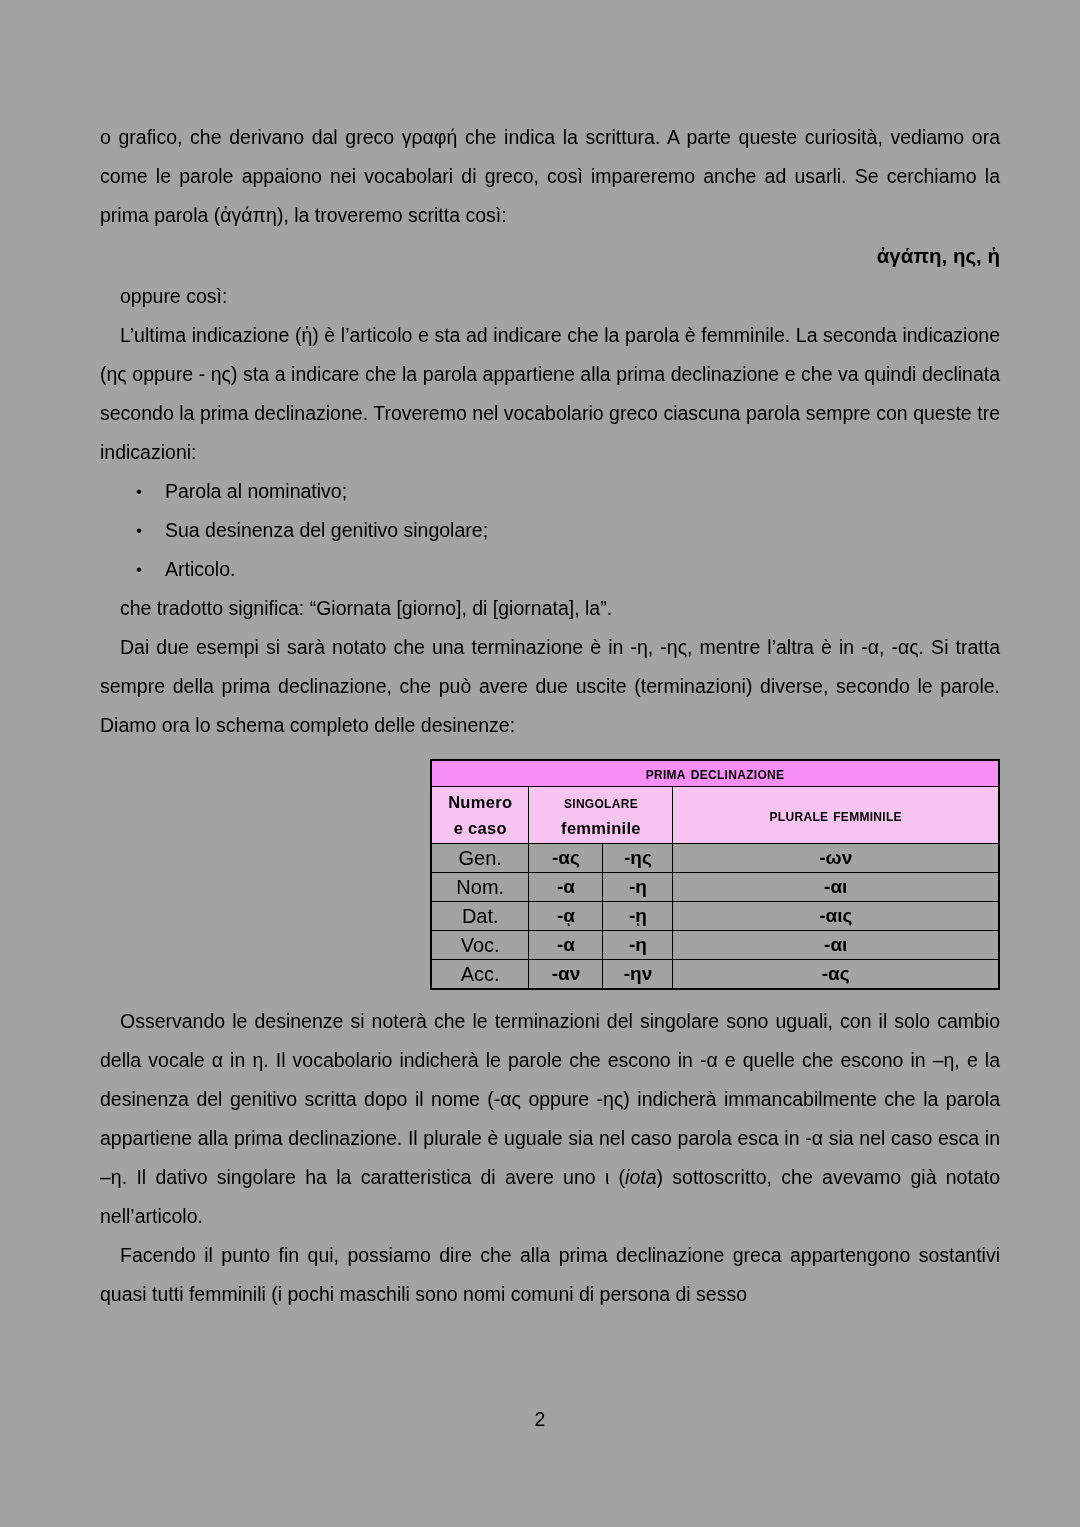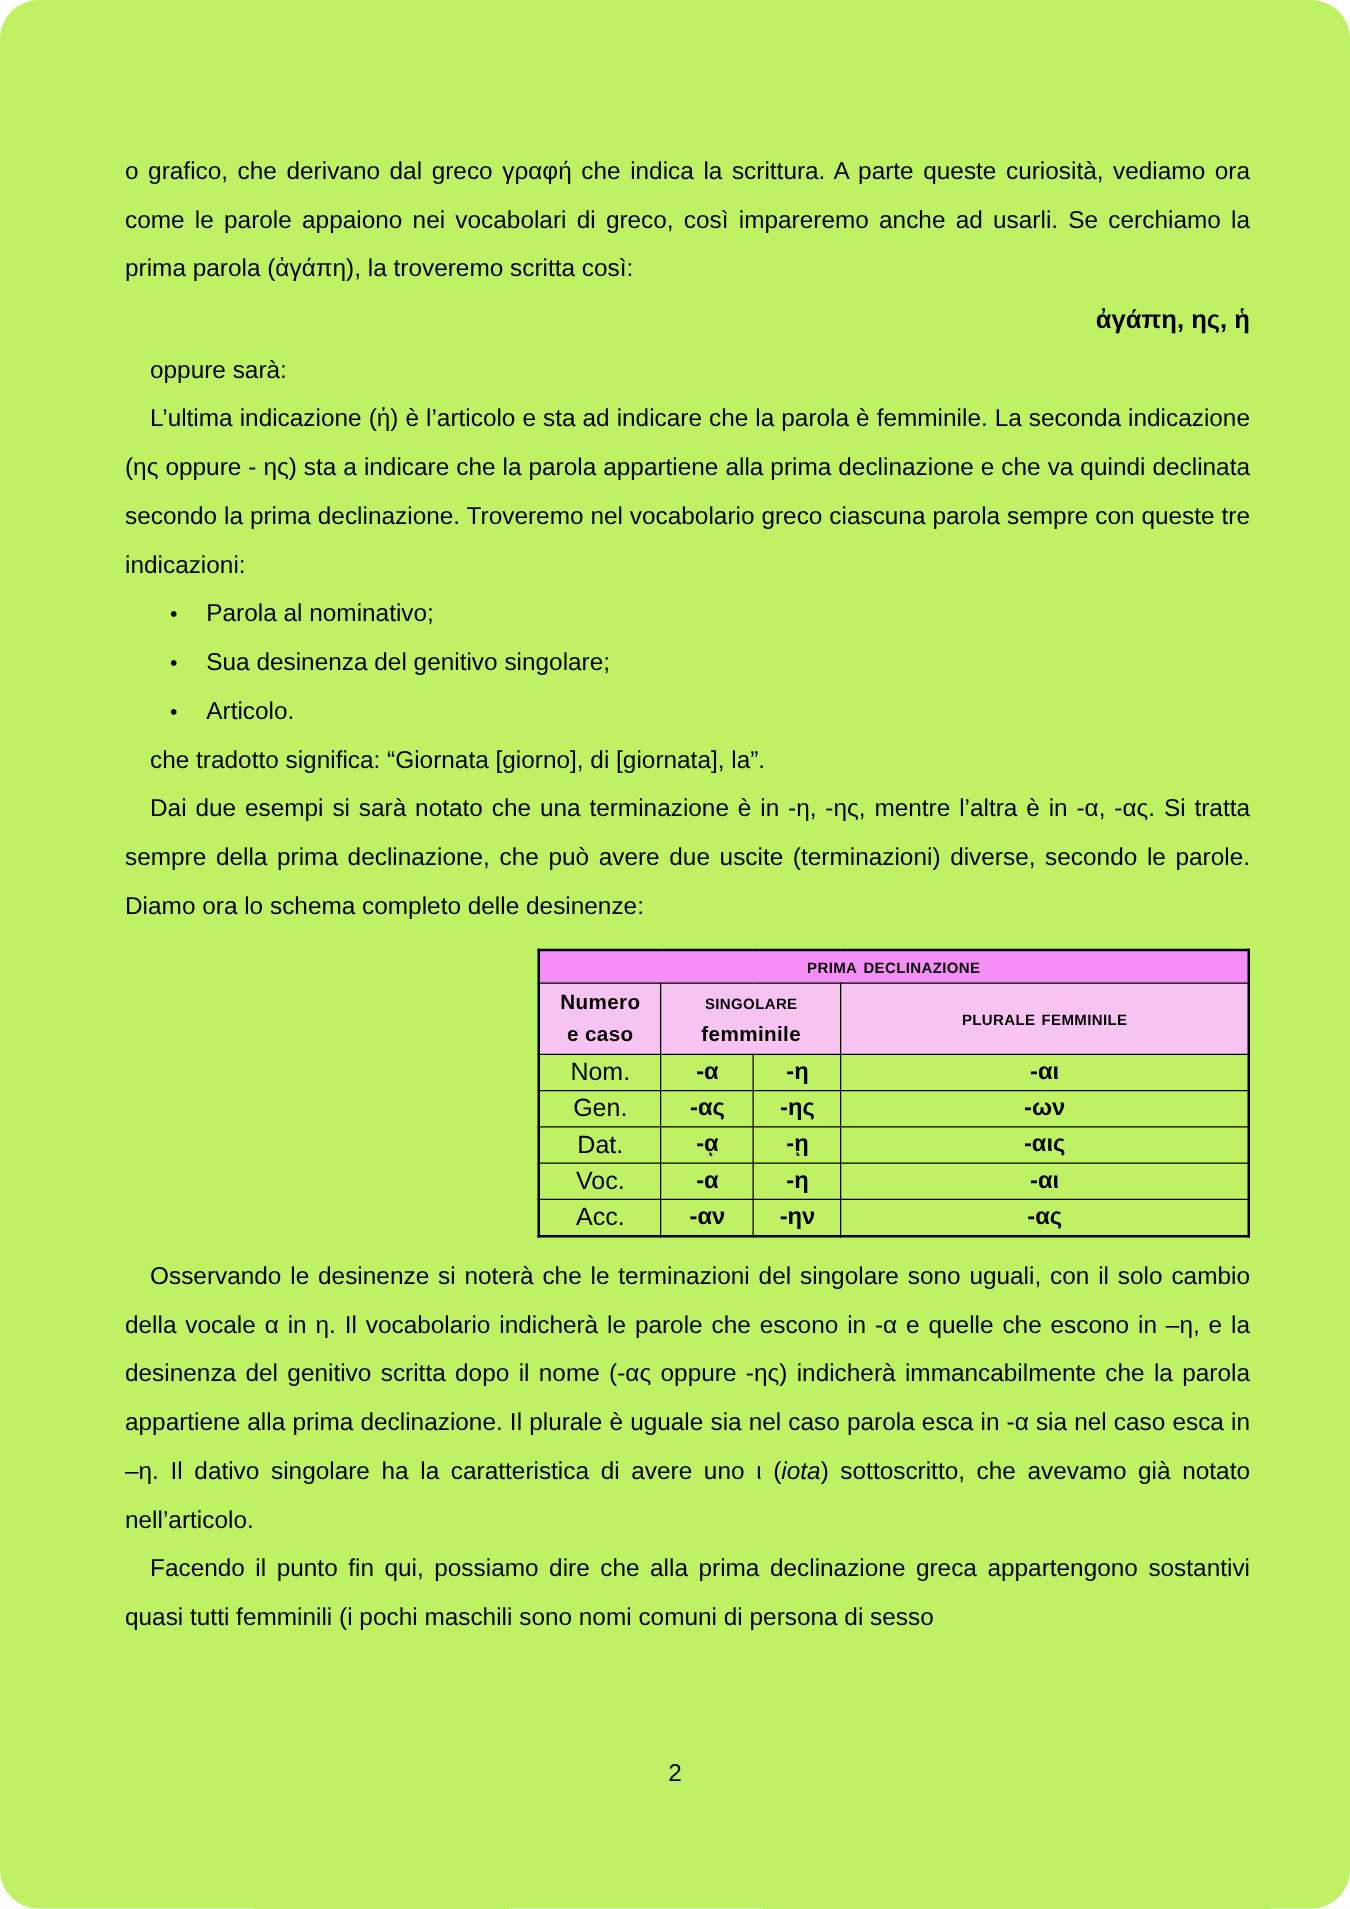--- a/index.html
+++ b/index.html
@@ -8,24 +8,23 @@
     background: #ffffff;
   }
   body {
     font-family: "Liberation Sans", sans-serif;
     color: #000000;
   }
   .page {
     position: relative;
     width: 1080px;
     height: 1527px;
-    background: #bef264;
+    background: #a3a3a3;
     overflow: hidden;
     box-sizing: border-box;
-    border-radius: 31px;
   }
   .content {
     position: absolute;
     left: 100px;
     top: 118px;
     width: 900px;
   }
   p.body-text {
     margin: 0;
     font-size: 19.5px;
@@ -140,21 +139,21 @@
 <body>
 
 <div class="page">
 
   <div class="content">
 
     <p class="body-text">o grafico, che derivano dal greco γραφή che indica la scrittura. A parte queste curiosità, vediamo ora come le parole appaiono nei vocabolari di greco, così impareremo anche ad usarli. Se cerchiamo la prima parola (ἀγάπη), la troveremo scritta così:</p>
 
     <p class="greek-example">ἀγάπη, ης, ἡ</p>
 
-    <p class="lead-in">oppure sarà:</p>
+    <p class="lead-in">oppure così:</p>
 
 
     <p class="body-text indent">L’ultima indicazione (ἡ) è l’articolo e sta ad indicare che la parola è femminile. La seconda indicazione (ης oppure - ης) sta a indicare che la parola appartiene alla prima declinazione e che va quindi declinata secondo la prima declinazione. Troveremo nel vocabolario greco ciascuna parola sempre con queste tre indicazioni:</p>
 
     <ul class="bullets">
       <li>
         <span class="bullet-dot">•</span>
         <span>Parola al nominativo;</span>
       </li>
       <li>
@@ -191,32 +190,32 @@
               <div class="sc-plain">e caso</div>
             </td>
             <td class="hdr-sub" colspan="2">
               <div class="sc">Singolare</div>
               <div class="sc-plain">femminile</div>
             </td>
             <td class="hdr-sub sc">Plurale femminile</td>
           </tr>
 
           <tr>
+            <td class="case-cell">Gen.</td>
+            <td class="ending">-ας</td>
+            <td class="ending">-ης</td>
+            <td class="ending">-ων</td>
+          </tr>
+          <tr>
             <td class="case-cell">Nom.</td>
             <td class="ending">-α</td>
             <td class="ending">-η</td>
             <td class="ending">-αι</td>
           </tr>
           <tr>
-            <td class="case-cell">Gen.</td>
-            <td class="ending">-ας</td>
-            <td class="ending">-ης</td>
-            <td class="ending">-ων</td>
-          </tr>
-          <tr>
             <td class="case-cell">Dat.</td>
             <td class="ending">-ᾳ</td>
             <td class="ending">-ῃ</td>
             <td class="ending">-αις</td>
           </tr>
           <tr>
             <td class="case-cell">Voc.</td>
             <td class="ending">-α</td>
             <td class="ending">-η</td>
             <td class="ending">-αι</td>

